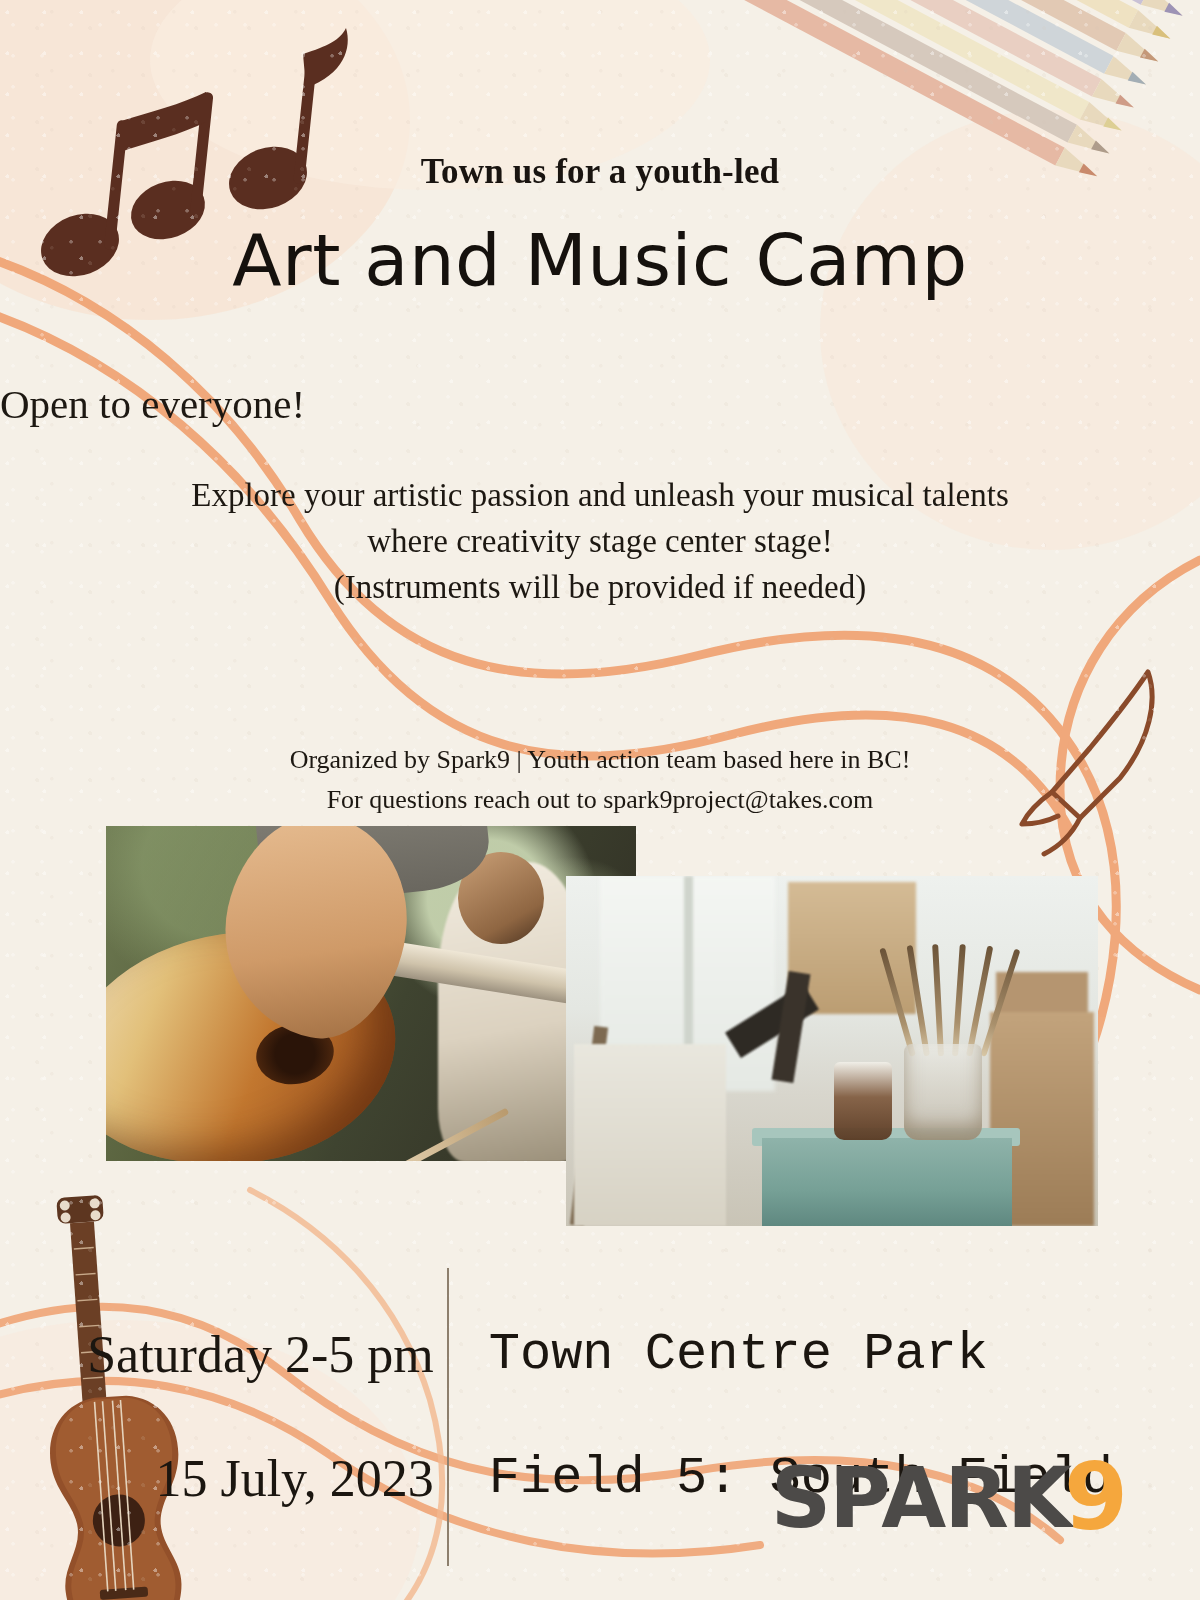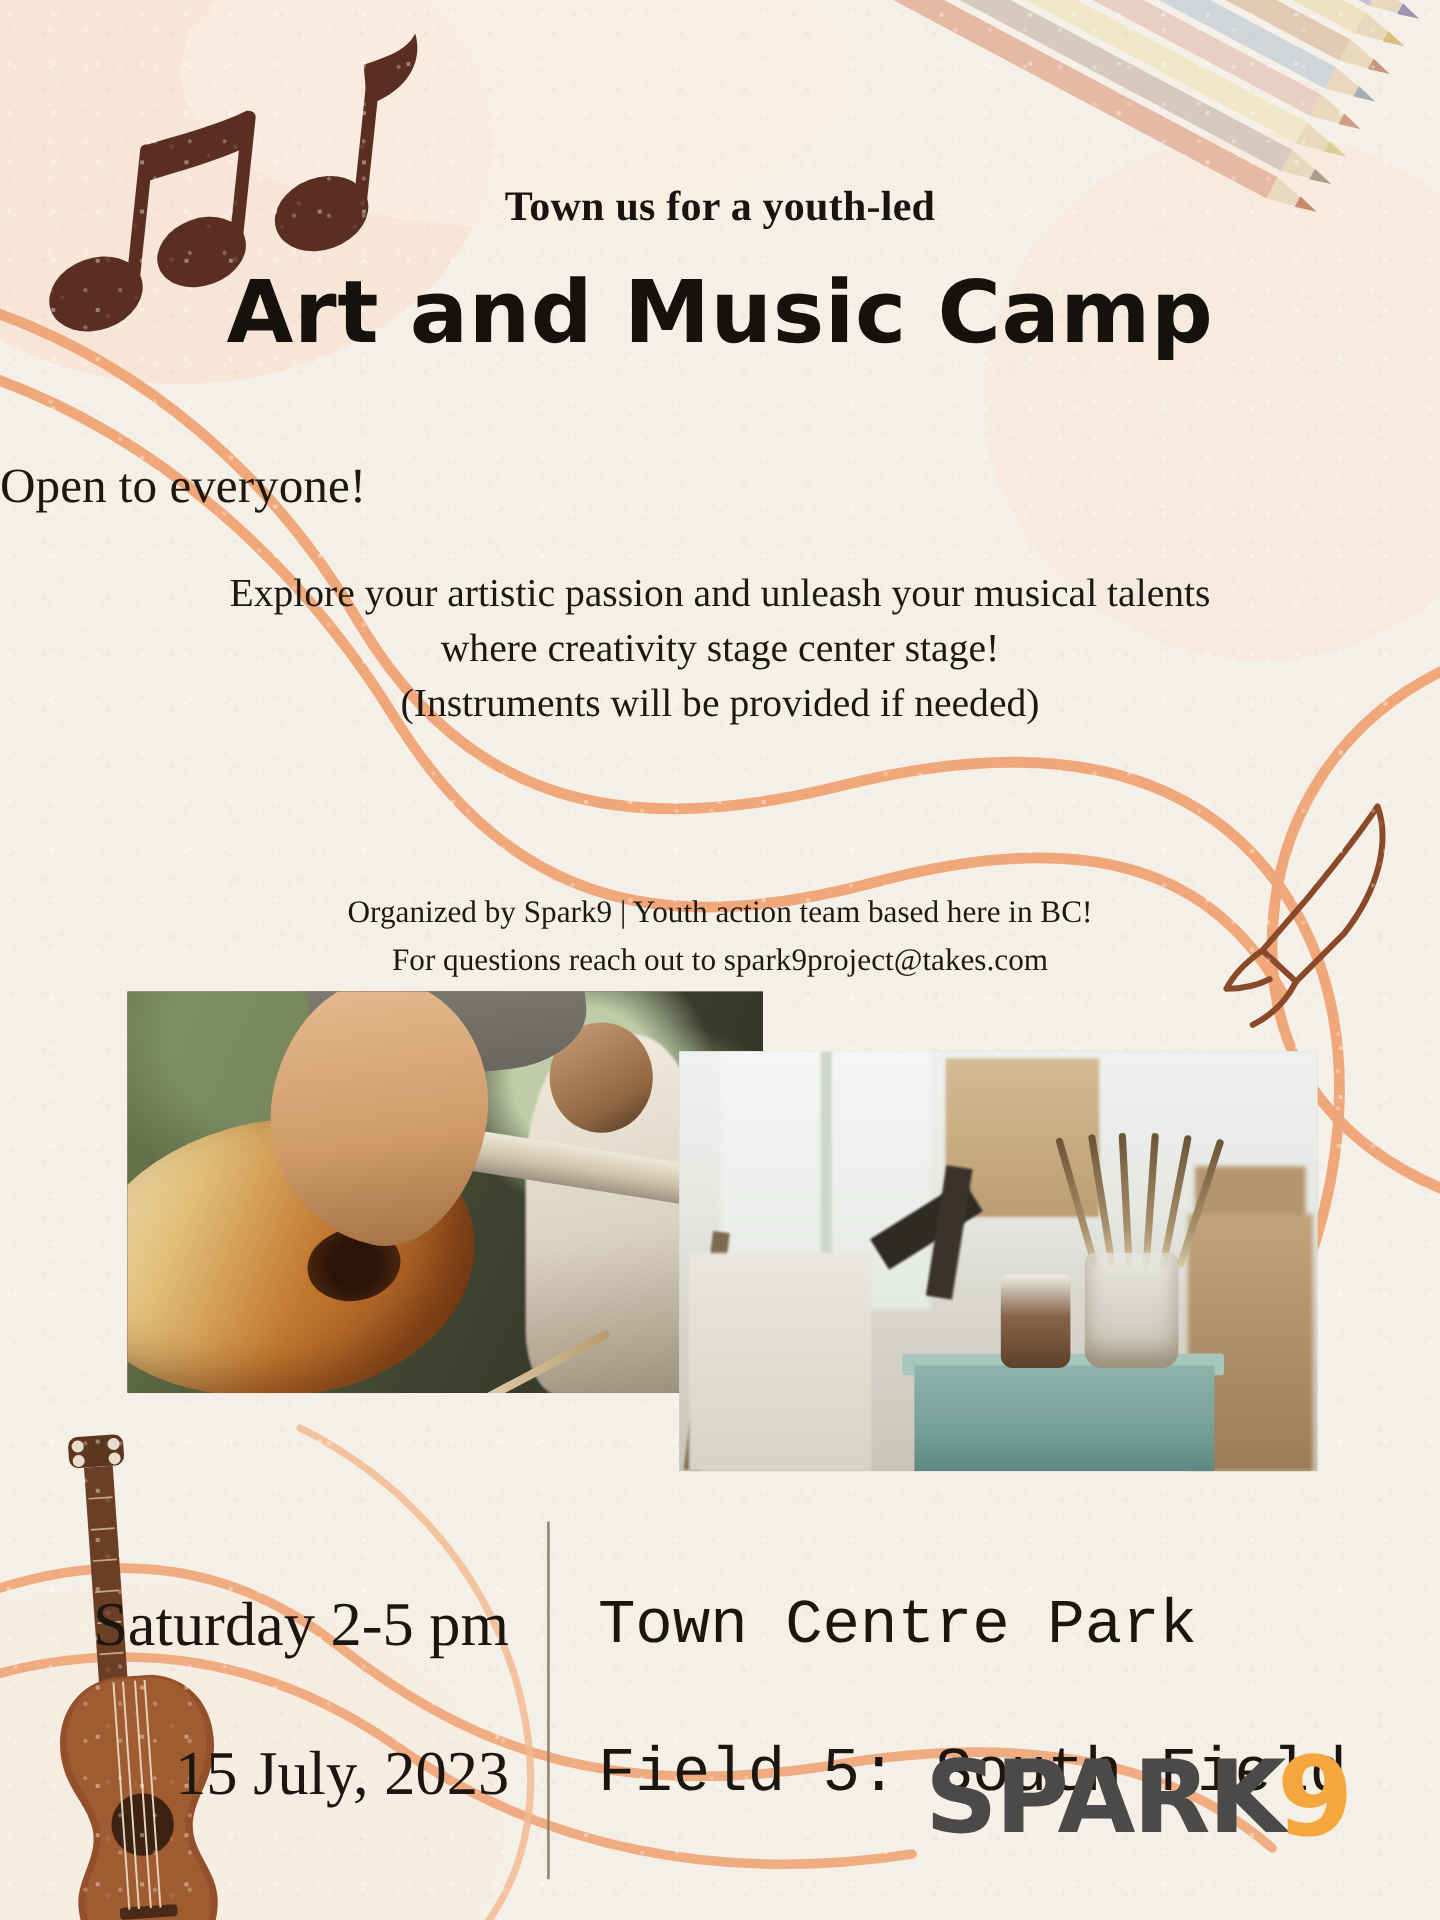--- a/index.html
+++ b/index.html
@@ -70,21 +70,21 @@
     color: #191410;
   }
 
   .title {
     position: absolute;
     top: 218px;
     left: 0;
     width: 1200px;
     text-align: center;
     font-family: "DejaVu Sans", sans-serif;
-    font-weight: 700;
+    font-weight: 400;
     font-size: 72px;
     letter-spacing: .5px;
     color: #15110d;
   }
 
   .open-line {
     position: absolute;
     top: 380px;
     left: 0;
     width: 1200px;
@@ -383,21 +383,21 @@
     gap: 0;
   }
   .info-col {
     font-size: 52px;
     line-height: 62px;
     color: #1b1610;
     white-space: pre-line;
   }
   .info-left {
     text-align: right;
-    padding-right: 32px;
+    padding-right: 13px;
   }
   .info-right {
     text-align: left;
     padding-left: 40px;
     font-family: Liberation Mono, monospace;
   }
   .info-divider {
     width: 2px;
     background: #8d7f6d;
     margin: 6px 0;

